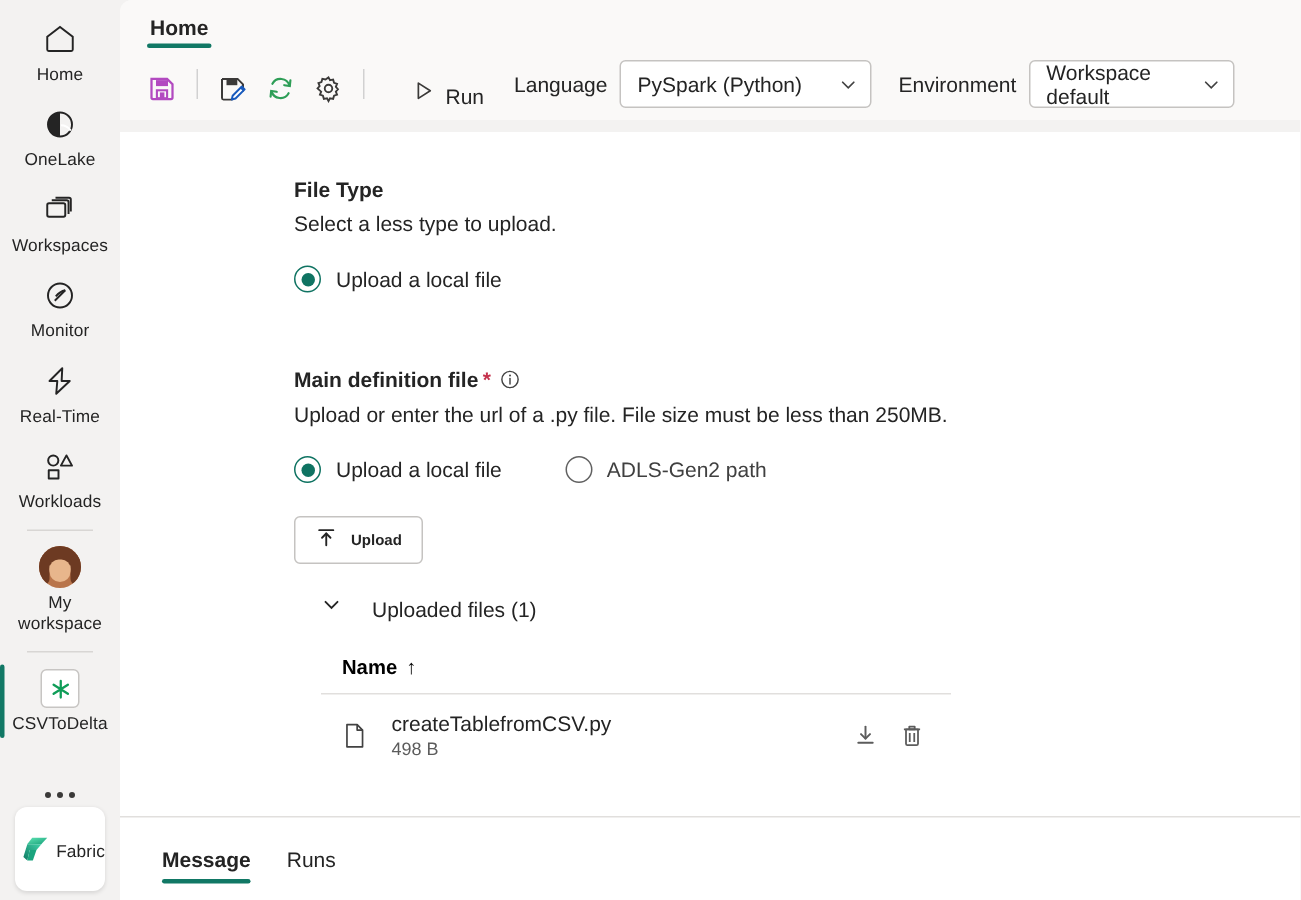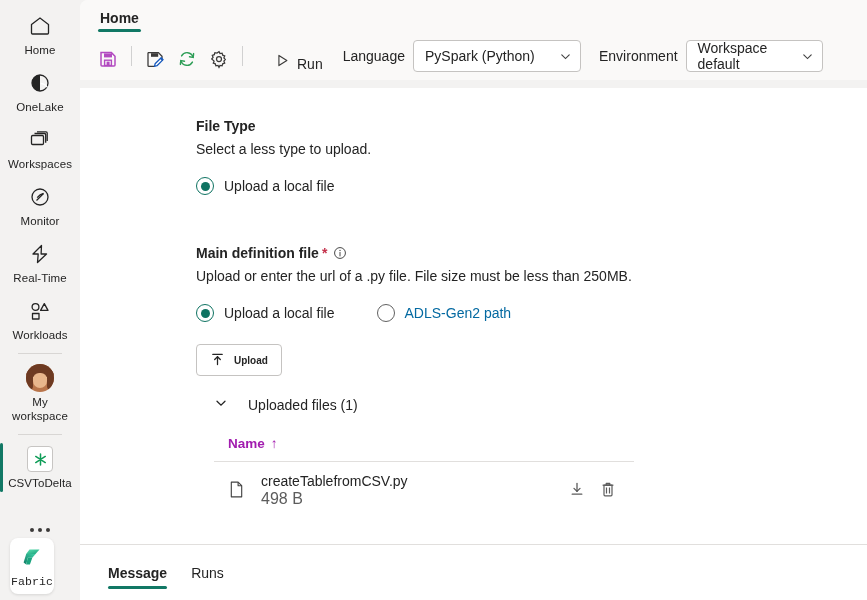--- a/index.html
+++ b/index.html
@@ -54,25 +54,24 @@
   .avatar .face { position:absolute; left:7px; top:9px; width:14px; height:15px; background:#e8b68c; border-radius:7px 7px 8px 8px; }
   .ws-box {
     width: 26px; height: 26px; border: 1px solid #c7c5c3; border-radius: 4px;
     background: #fff; display: flex; align-items: center; justify-content: center;
   }
   .ellipsis-item { margin-top: 14px; }
   .ellipsis-dots { display: flex; gap: 4px; }
   .ellipsis-dots i { width: 4px; height: 4px; border-radius: 50%; background: #3b3a39; display: block; }
   #fabric-btn {
     position: absolute; bottom: 6px; left: 10px;
-    width: 44px; height: 56px; background: #fff; border-radius: 8px;
+    width: 60px; height: 56px; background: #fff; border-radius: 8px;
     box-shadow: 0 1px 3px rgba(0,0,0,.12);
-    display: flex; flex-direction: column; align-items: center; justify-content: center;
+    display: flex; flex-direction: row; align-items: center; justify-content: center;
     cursor: pointer;
-    font-family: Liberation Mono, monospace;
   }
   #fabric-btn .rail-label { margin-top: 4px; }
 
   
   #main {
     flex: 1 1 auto; height: 600px; display: flex; flex-direction: column;
     background: #faf9f8;
     border-radius: 8px 0 0 0;
     overflow: hidden;
     position: relative;
@@ -126,39 +125,39 @@
   .radio-row { display: flex; align-items: center; gap: 0; margin-top: 18px; }
   .radio-opt { display: flex; align-items: center; gap: 10px; cursor: pointer; }
   .radio {
     width: 18px; height: 18px; border-radius: 50%;
     border: 1.6px solid #616161; background: #fff; flex: 0 0 18px;
     display: flex; align-items: center; justify-content: center;
   }
   .radio.checked { border-color: #0f7362; border-width: 1.6px; }
   .radio.checked::after { content: ""; width: 9px; height: 9px; border-radius: 50%; background: #0f7362; }
   .radio-label { font-size: 14px; color: #242424; }
-  .radio-opt.disabled .radio-label { color: #0369a1; }
+  .radio-opt.disabled .radio-label { color: #404040; }
   .radio-gap { width: 42px; }
 
   .upload-btn {
     margin-top: 22px; height: 32px; display: inline-flex; align-items: center; gap: 9px;
     padding: 0 13px; border: 1px solid #c5c3c1; border-radius: 4px; background: #fff;
     font-size: 10px; font-weight: bold; color: #242424; cursor: pointer; font-family: inherit;
   }
   .collapse-row { margin-top: 20px; margin-left: 18px; display: flex; align-items: center; gap: 20px; cursor: pointer; }
   .collapse-row .lbl { font-size: 14px; color: #242424; }
 
   .filetable { margin-top: 22px; margin-left: 18px; width: 420px; }
-  .ft-head { font-size: 13.5px; font-weight: bold; color: #a21caf; padding: 0 0 10px 14px; display: flex; align-items: center; gap: 6px; }
+  .ft-head { font-size: 13.5px; font-weight: bold; color: #000000; padding: 0 0 10px 14px; display: flex; align-items: center; gap: 6px; }
   .ft-divider { height: 1px; background: #e1dfdd; width: 420px; }
   .ft-row { display: flex; align-items: center; height: 54px; padding-left: 14px; }
   .ft-fileicon { width: 20px; flex: 0 0 20px; display: flex; align-items: center; color: #424242; }
   .ft-names { margin-left: 13px; flex: 1 1 auto; }
   .ft-name { font-size: 14px; color: #242424; line-height: 18px; }
-  .ft-size { font-size: 16px; color: #5c5c5c; line-height: 15px; margin-top: 1px; }
+  .ft-size { font-size: 12px; color: #5c5c5c; line-height: 15px; margin-top: 1px; }
   .ft-actions { display: flex; align-items: center; gap: 15px; padding-right: 18px; color: #5c5c5c; }
   .ft-act { cursor: pointer; display: flex; }
 
   
   #bottom {
     flex: 0 0 56px; height: 56px; background: #fff;
     border-top: 1px solid #e1dfdd; display: flex; align-items: center;
     padding-left: 16px; gap: 0;
   }
   .btab { font-size: 14px; color: #242424; padding: 16px 12px; height: 56px; display: flex; align-items: center; position: relative; cursor: pointer; }

